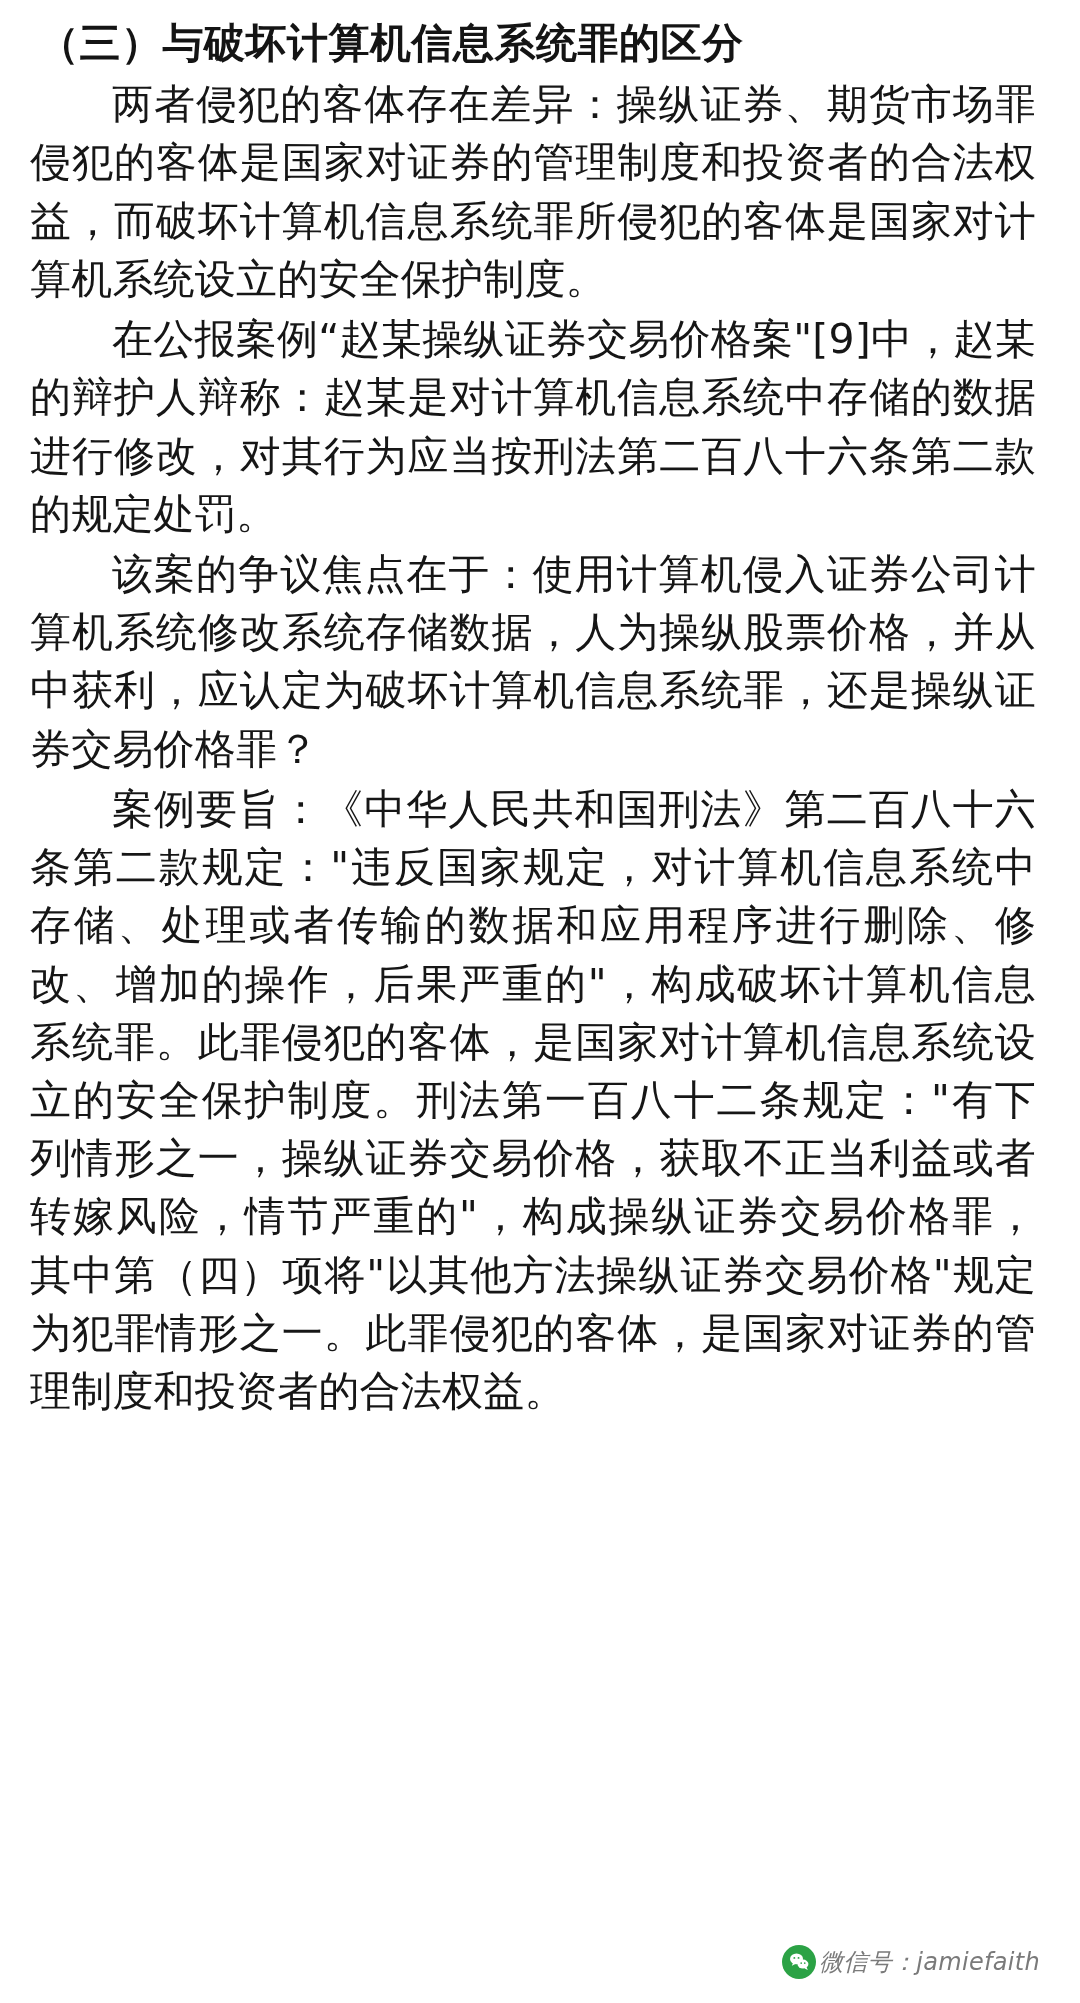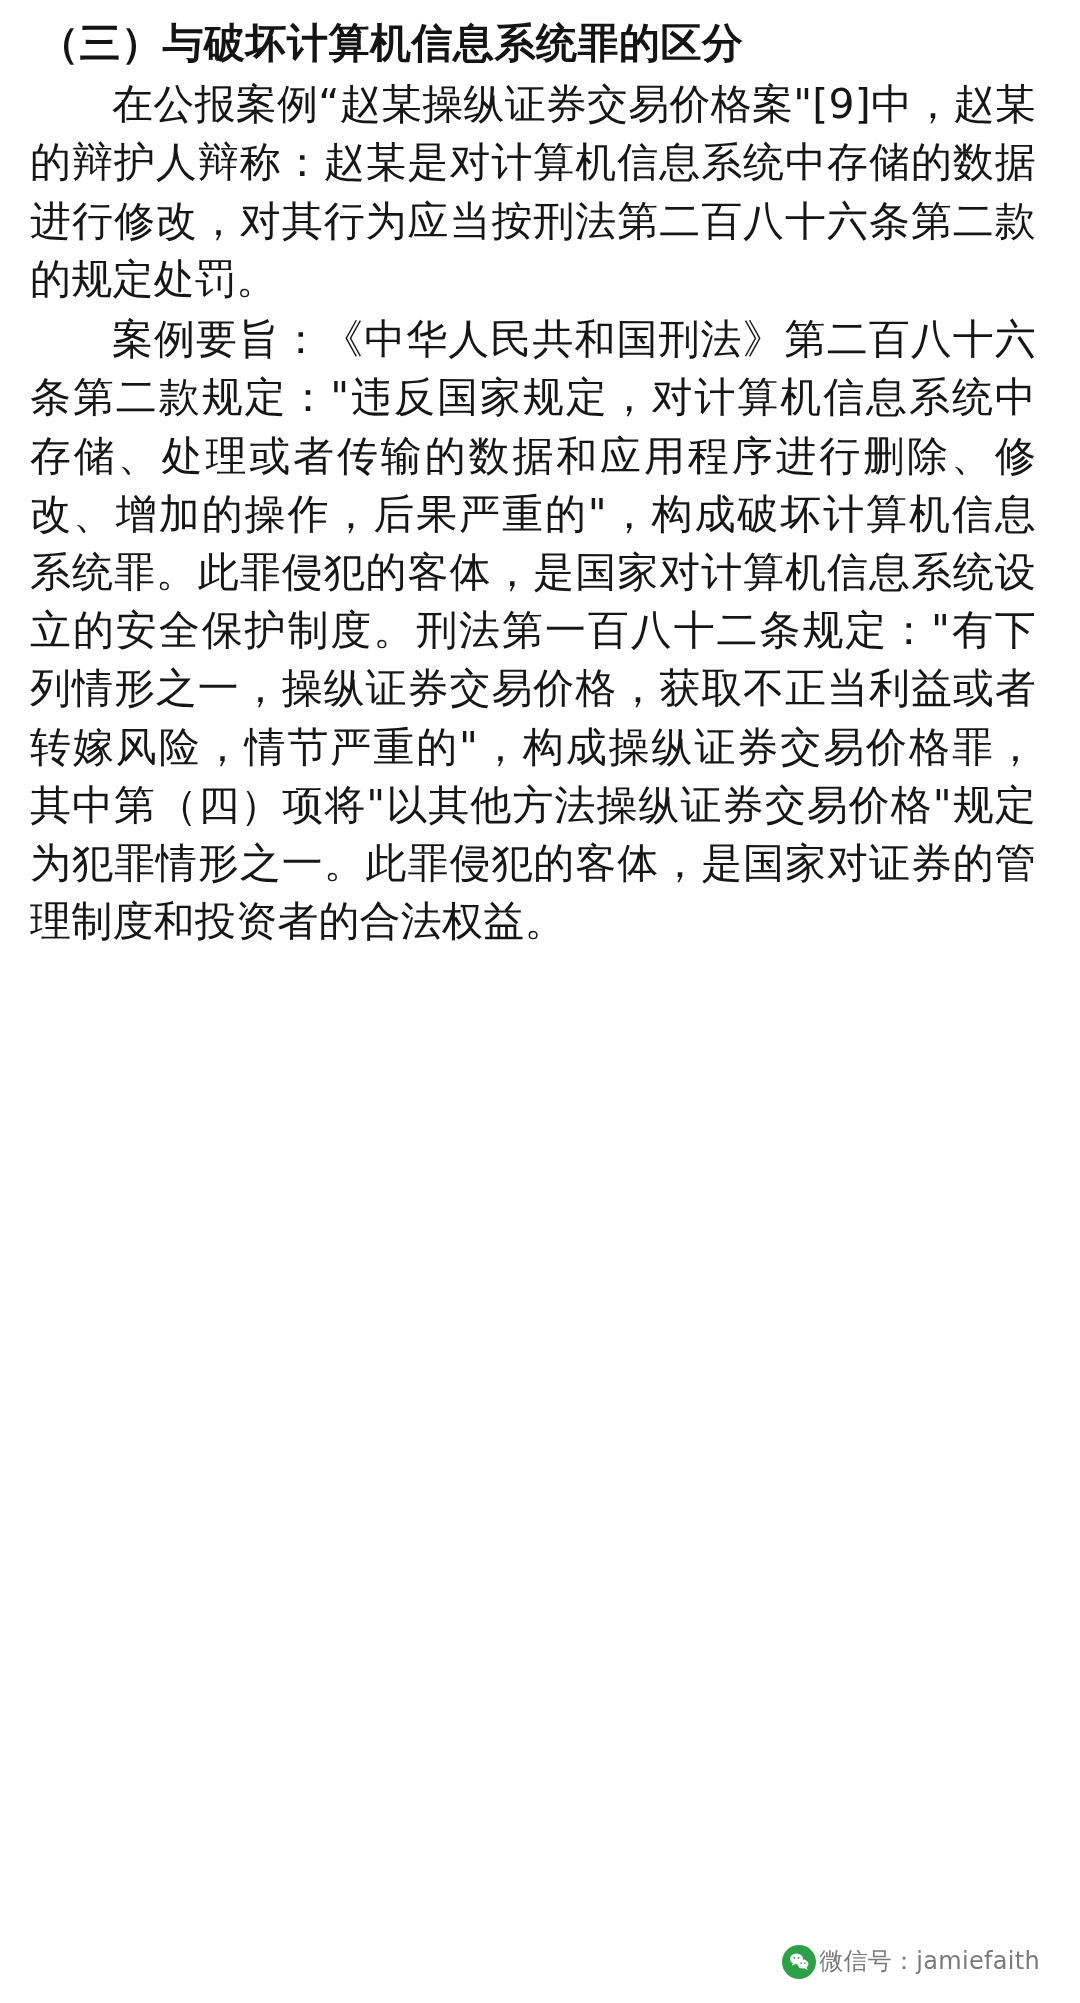--- a/index.html
+++ b/index.html
@@ -41,23 +41,24 @@
     letter-spacing: 0.2px;
     color: #161616;
     font-family: "DejaVu Sans", "Liberation Sans", sans-serif;
     font-weight: 400;
   }
   .footer-badge {
     position: absolute;
     right: 40px;
     bottom: 24px;
     display: flex;
-    align-items: flex-start;
+    align-items: center;
     gap: 3px;
     font-family: "DejaVu Sans", "Liberation Sans", sans-serif;
+    font-style: italic;
   }
   .wechat-icon {
     width: 34px;
     height: 34px;
     border-radius: 50%;
     background: #2ba245;
     display: inline-flex;
     align-items: center;
     justify-content: center;
     flex: 0 0 auto;
@@ -70,21 +71,23 @@
     white-space: nowrap;
   }
 </style>
 </head>
 <body>
 
 <div class="page">
 
   <h1 class="heading">（三）与破坏计算机信息系统罪的区分</h1>
 
+  <p class="para">两者侵犯的客体存在差异：操纵证券、期货市场罪侵犯的客体是国家对证券的管理制度和投资者的合法权益，而破坏计算机信息系统罪所侵犯的客体是国家对计算机系统设立的安全保护制度。</p>
   <p class="para">在公报案例“赵某操纵证券交易价格案"[9]中，赵某的辩护人辩称：赵某是对计算机信息系统中存储的数据进行修改，对其行为应当按刑法第二百八十六条第二款的规定处罚。</p>
+  <p class="para">该案的争议焦点在于：使用计算机侵入证券公司计算机系统修改系统存储数据，人为操纵股票价格，并从中获利，应认定为破坏计算机信息系统罪，还是操纵证券交易价格罪？</p>
   <p class="para">案例要旨：《中华人民共和国刑法》第二百八十六条第二款规定："违反国家规定，对计算机信息系统中存储、处理或者传输的数据和应用程序进行删除、修改、增加的操作，后果严重的"，构成破坏计算机信息系统罪。此罪侵犯的客体，是国家对计算机信息系统设立的安全保护制度。刑法第一百八十二条规定："有下列情形之一，操纵证券交易价格，获取不正当利益或者转嫁风险，情节严重的"，构成操纵证券交易价格罪，其中第（四）项将"以其他方法操纵证券交易价格"规定为犯罪情形之一。此罪侵犯的客体，是国家对证券的管理制度和投资者的合法权益。</p>
 
   <div class="footer-badge">
     <span class="wechat-icon">
       <svg width="22" height="22" viewBox="0 0 24 24" aria-hidden="true">
         <ellipse cx="9.3" cy="8.6" rx="7.1" ry="5.8" fill="#ffffff"></ellipse>
         <polygon points="5.6,12.6 4.2,16.2 8.0,14.2" fill="#ffffff"></polygon>
         <circle cx="6.9" cy="7.5" r="1.05" fill="#2ba245"></circle>
         <circle cx="11.5" cy="7.5" r="1.05" fill="#2ba245"></circle>
         <ellipse cx="16.3" cy="14.3" rx="6.0" ry="4.9" fill="#ffffff"></ellipse>

